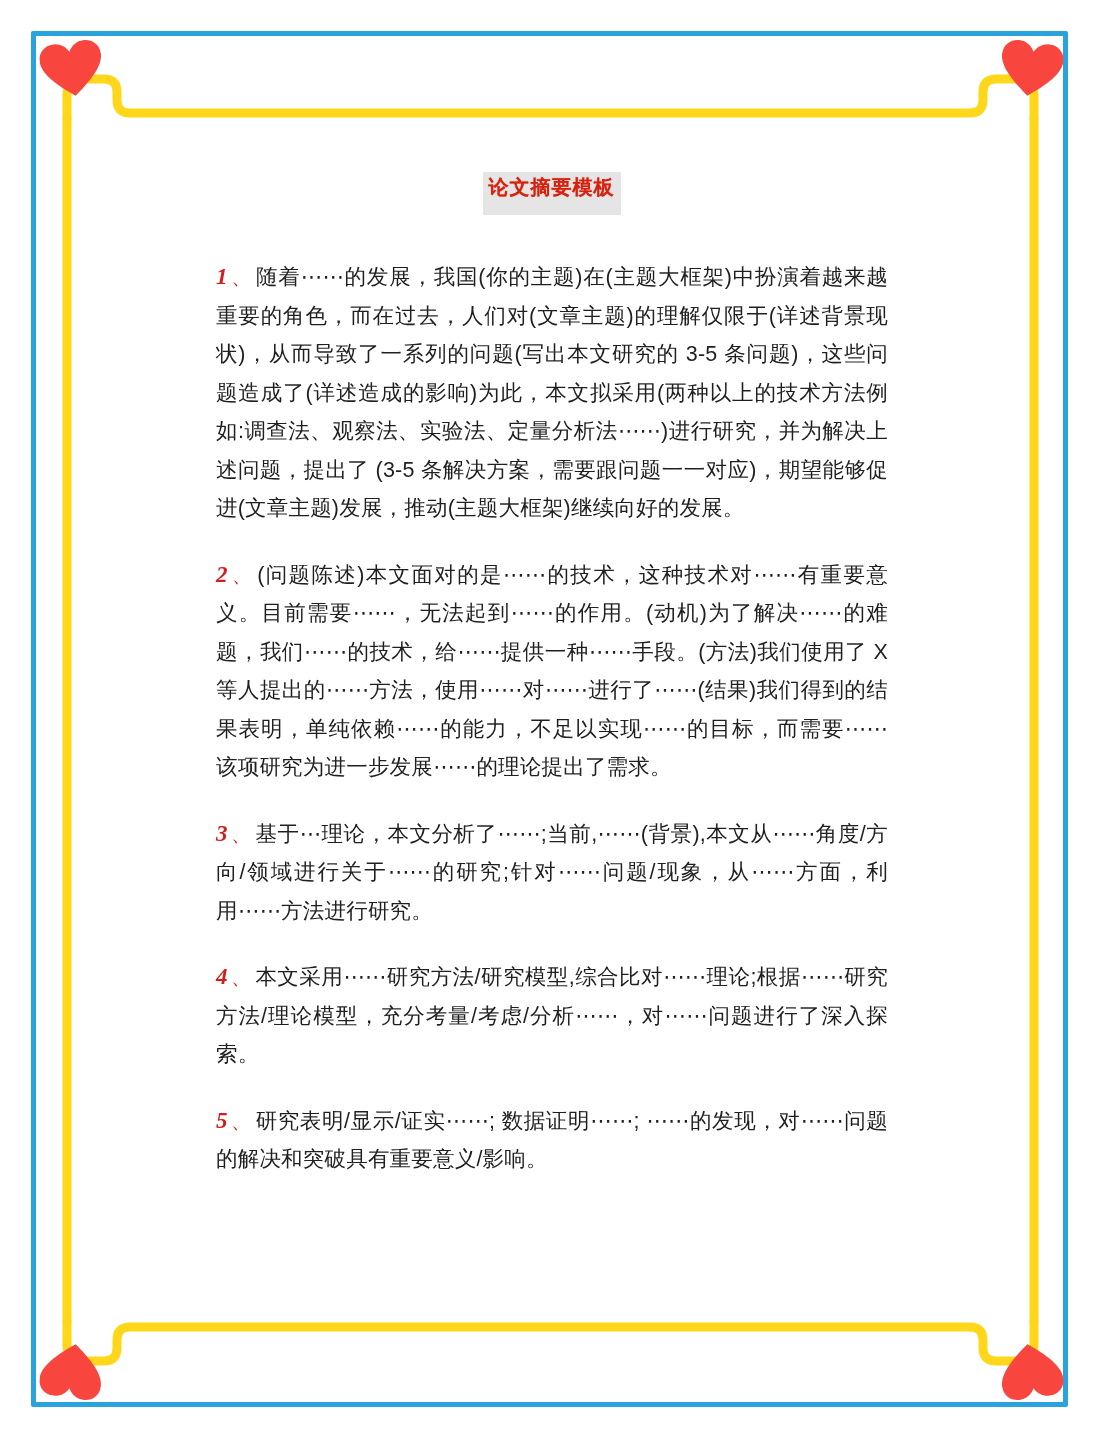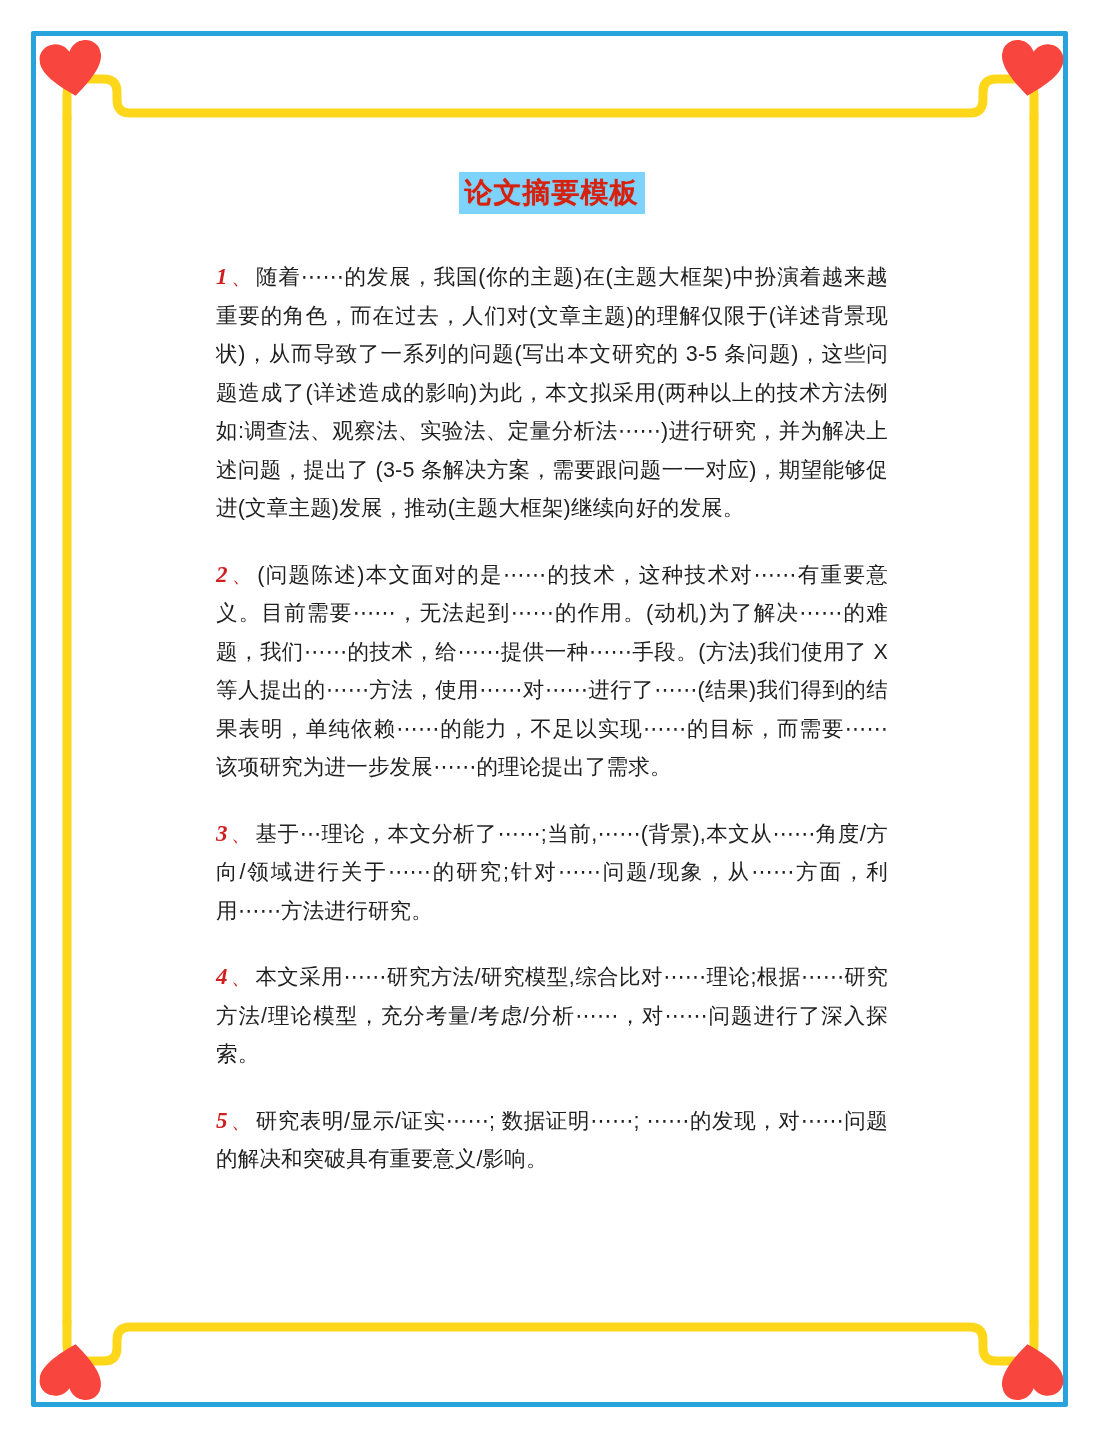--- a/index.html
+++ b/index.html
@@ -67,27 +67,27 @@
 
   .doc-title {
     position: absolute;
     left: 0;
     top: 172px;
     width: 1103px;
     text-align: center;
   }
   .doc-title .title-text {
     display: inline-block;
-    background: #7dd3fc;
+    background: #e5e5e5;
     color: #d6210f;
     font-weight: bold;
-    font-size: 28px;
+    font-size: 20px;
     letter-spacing: 1px;
     line-height: 1.35;
-    padding: 2px 6px 2px 6px;
+    padding: 2px 6px 14px 6px;
     text-shadow: 0 0 1px rgba(214,33,15,.6);
   }
 
   .body-text {
     position: absolute;
     left: 216px;
     top: 258px;
     width: 672px;
   }
 

